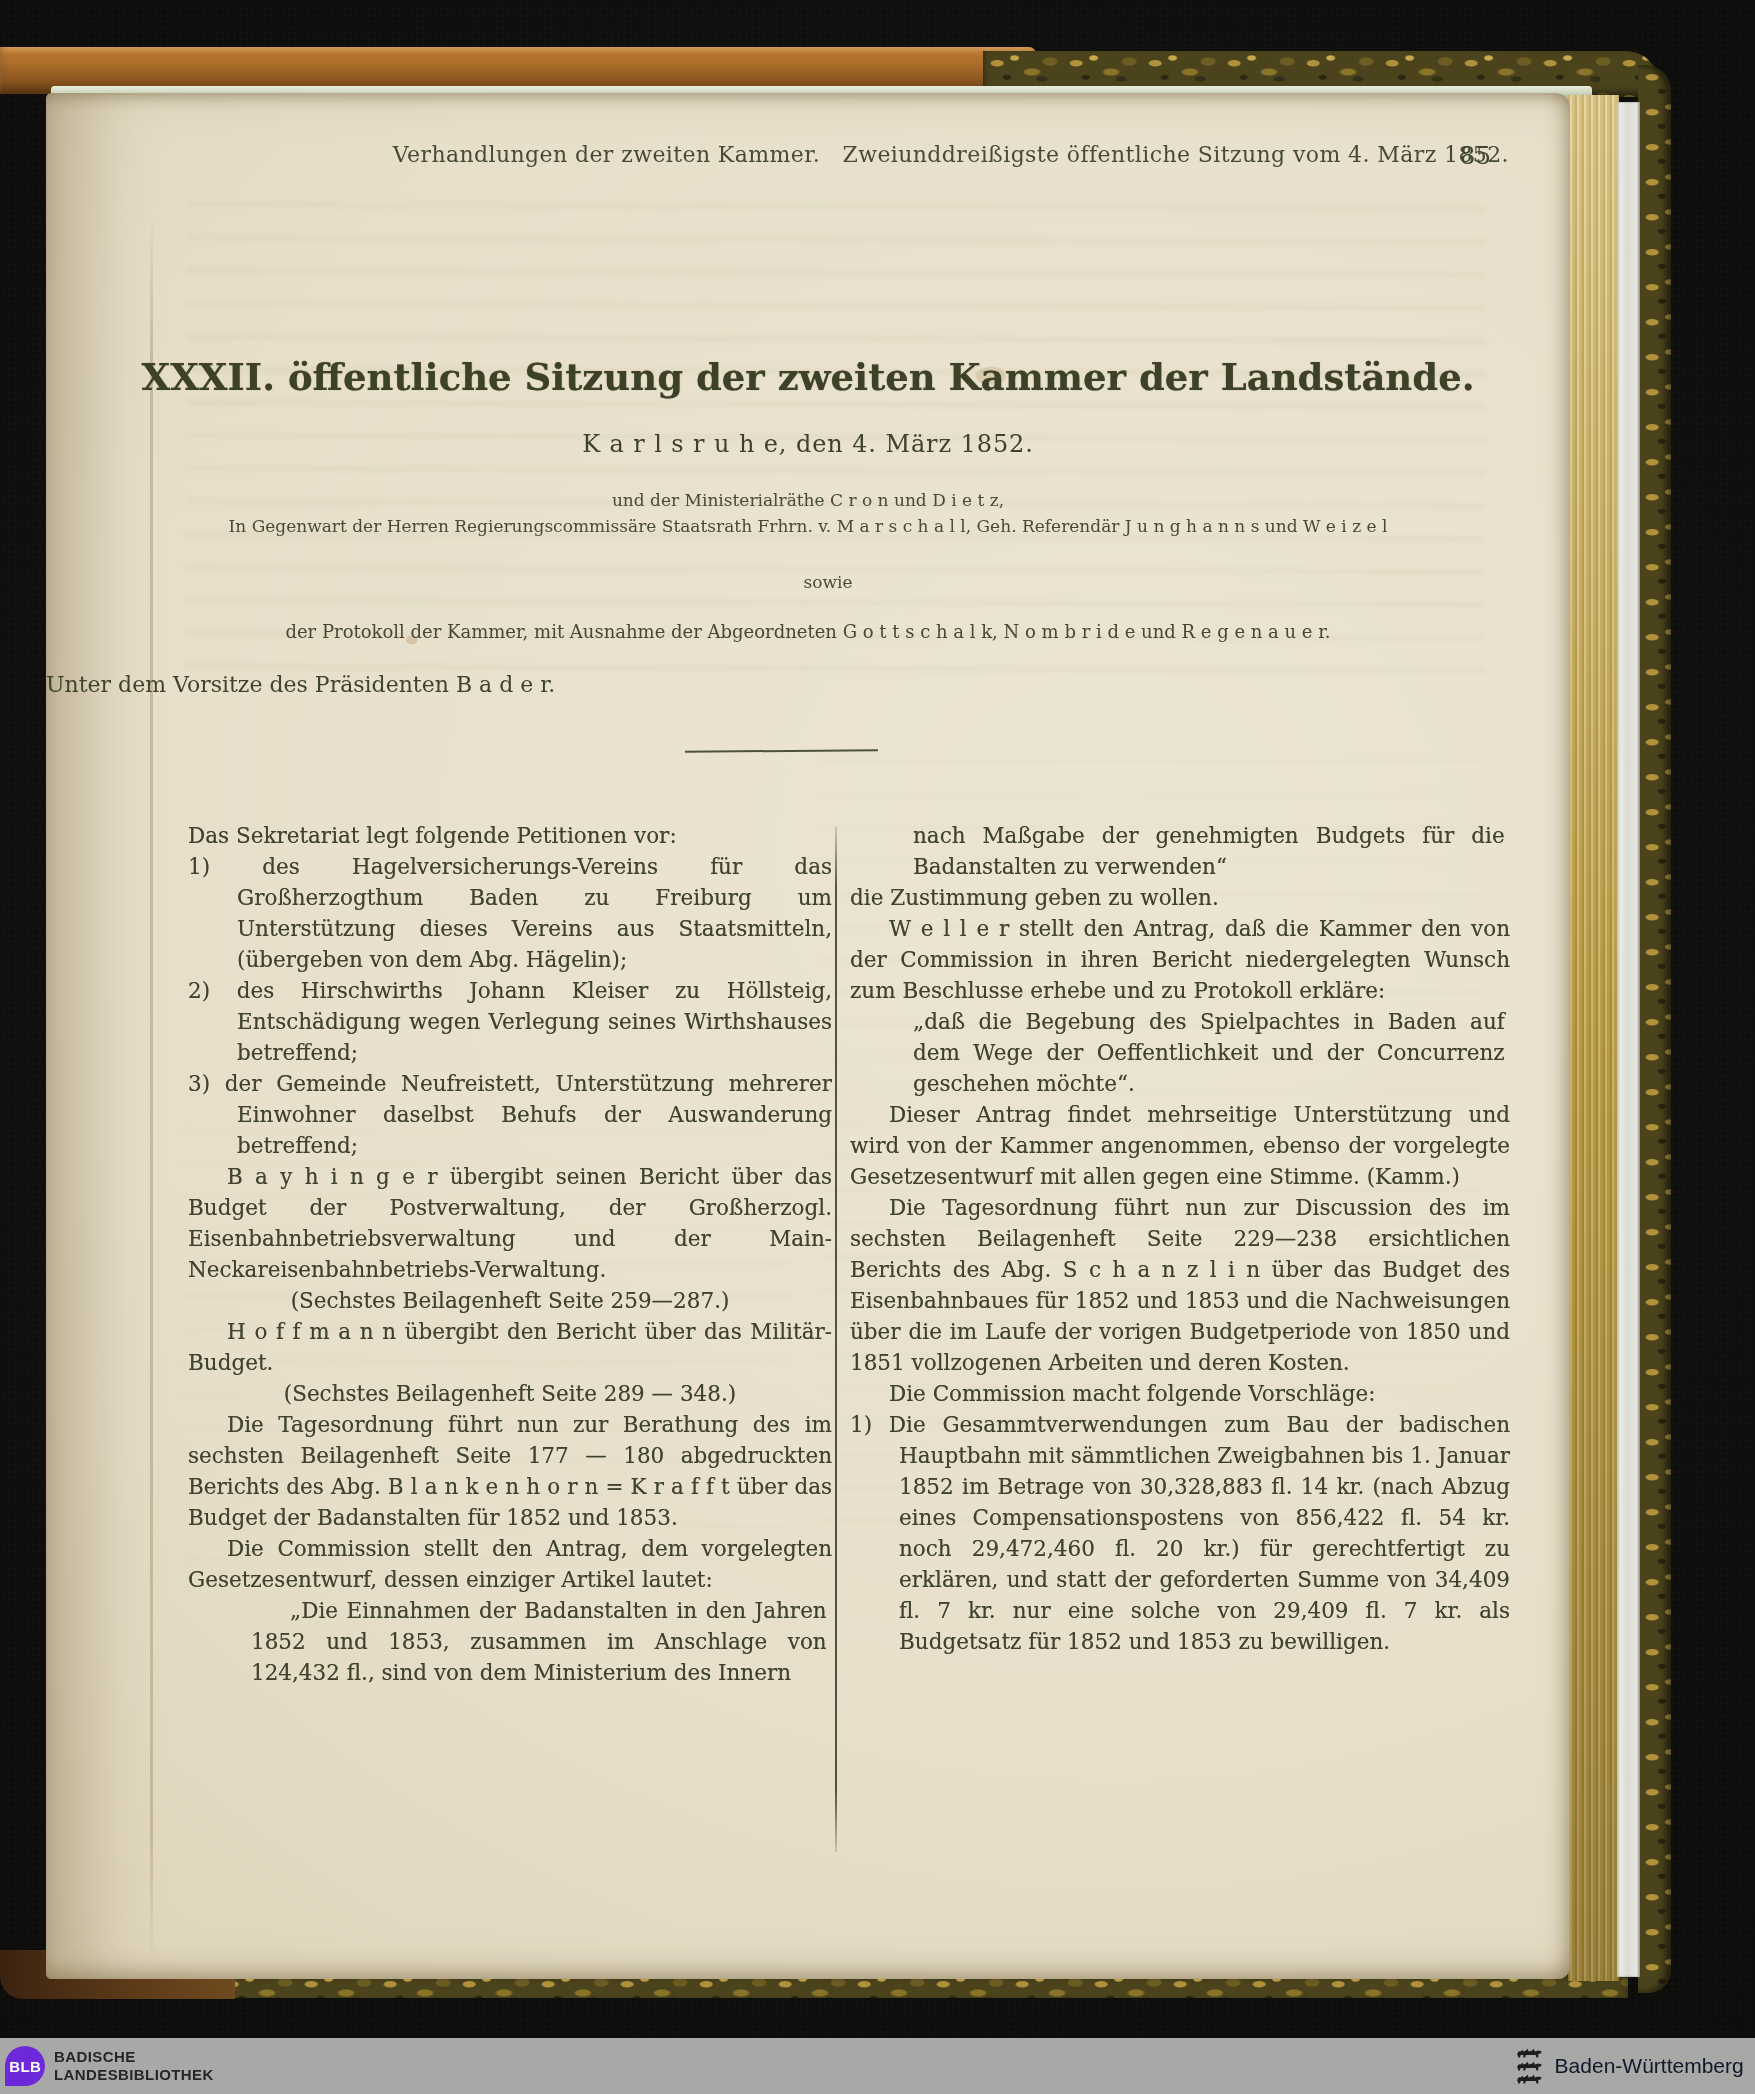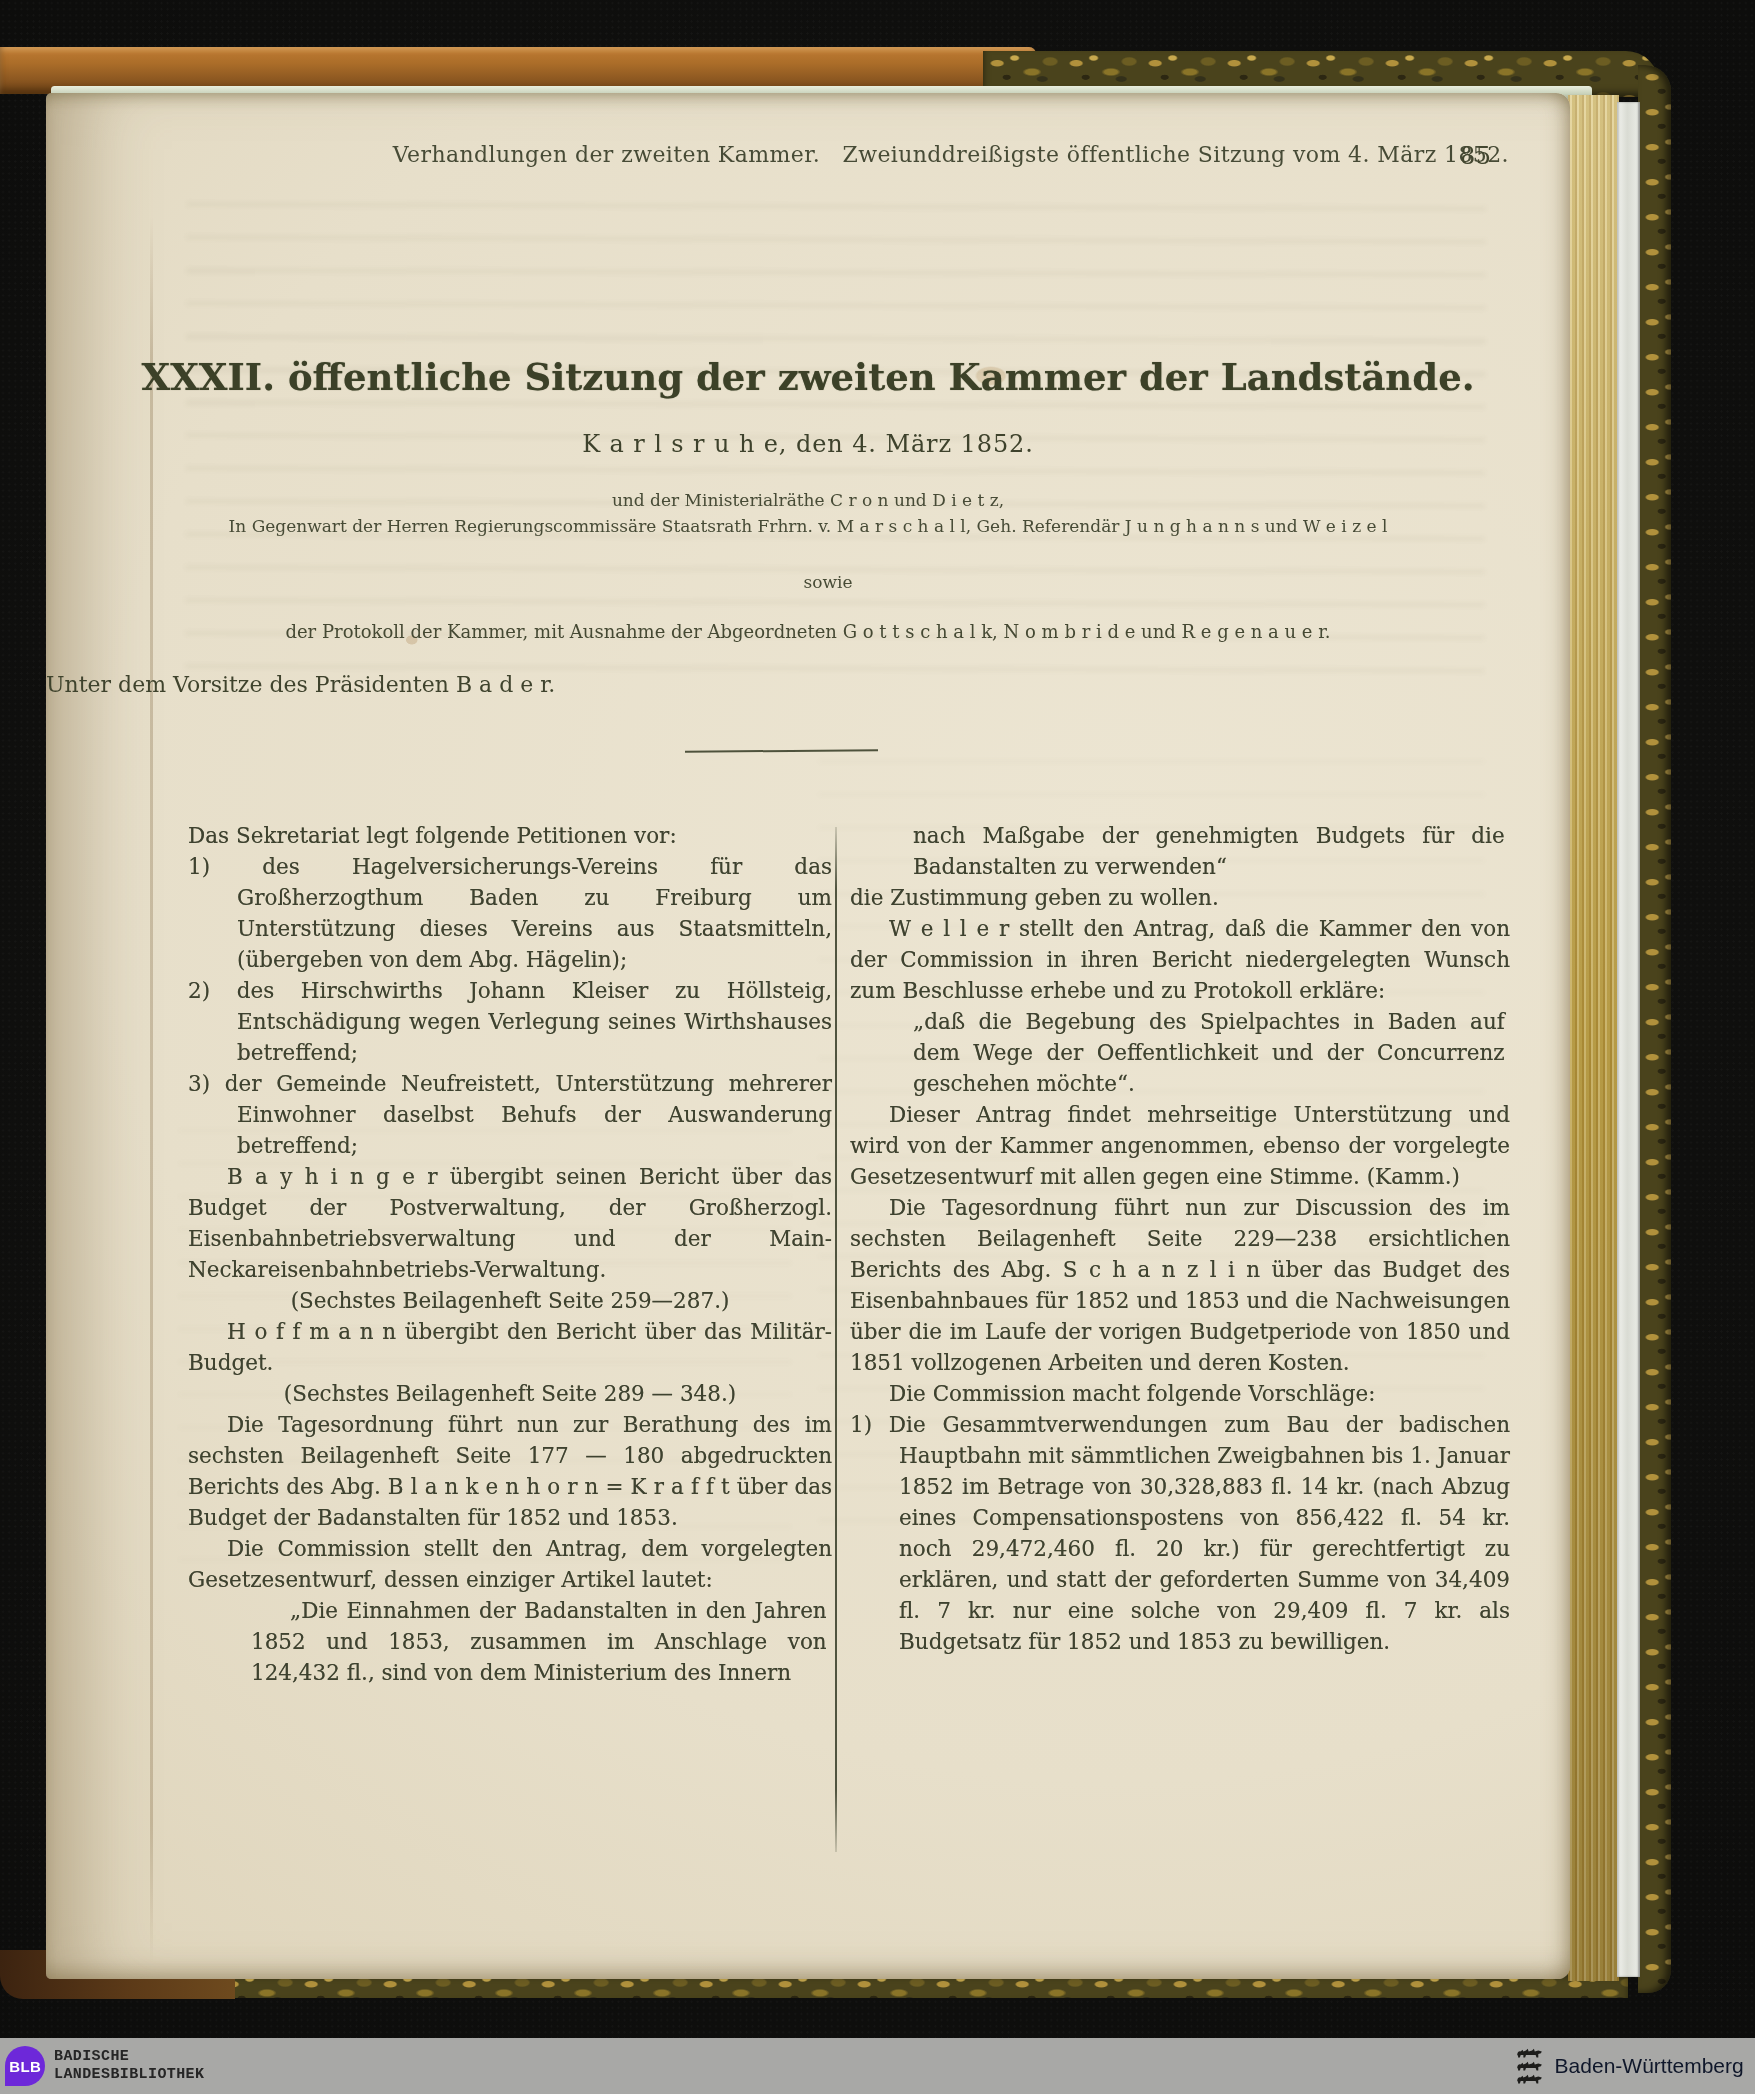--- a/index.html
+++ b/index.html
@@ -142,21 +142,21 @@
     background:#a8a8a6;font-family:"Liberation Sans","DejaVu Sans",sans-serif;
   }
   .blb-logo{
     position:absolute;left:5.3px;top:8px;width:40px;height:40px;
     background:#6d28d9;border-radius:50% 50% 50% 0;
     display:flex;align-items:center;justify-content:center;
     color:#fff;font-weight:bold;font-size:15px;letter-spacing:0.4px;
   }
   .library-name{
     position:absolute;left:54px;top:9.7px;
-    font-weight:bold;font-size:15px;line-height:18.4px;color:#262626;letter-spacing:0.4px;font-family:Liberation Mono, monospace;
+    font-weight:bold;font-size:15px;line-height:18.4px;color:#262626;letter-spacing:0.4px;
   }
   .bw-group{
     position:absolute;right:12.3px;top:0;height:56px;
     display:flex;align-items:center;gap:8.8px;
   }
   .bw-lions{display:flex;flex-direction:column;gap:0.9px;}
   .bw-lions svg{display:block;}
   .state-name{font-size:21px;color:#0f172a;}
 </style>
 </head>

